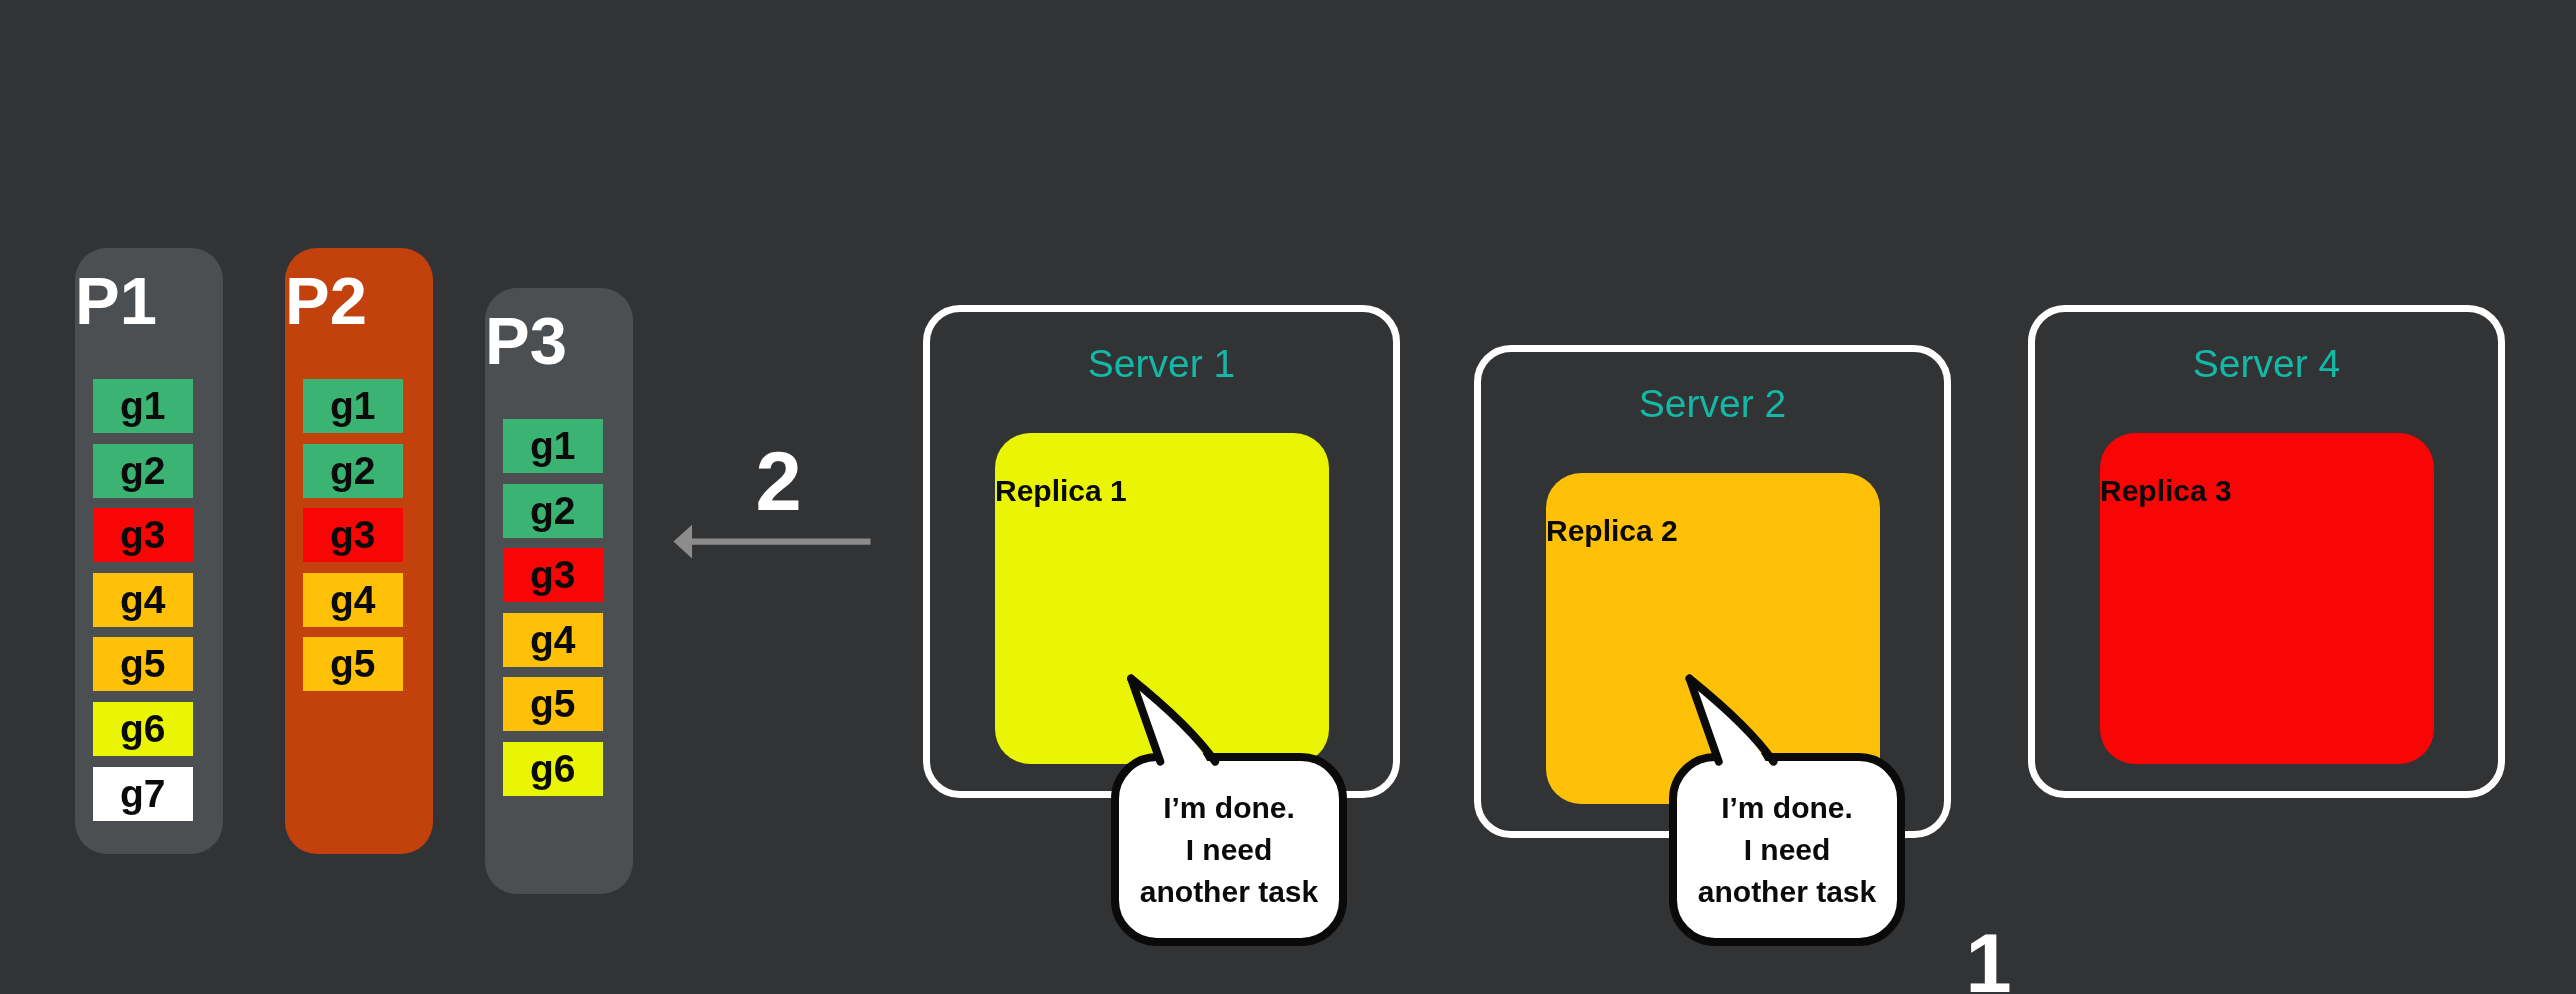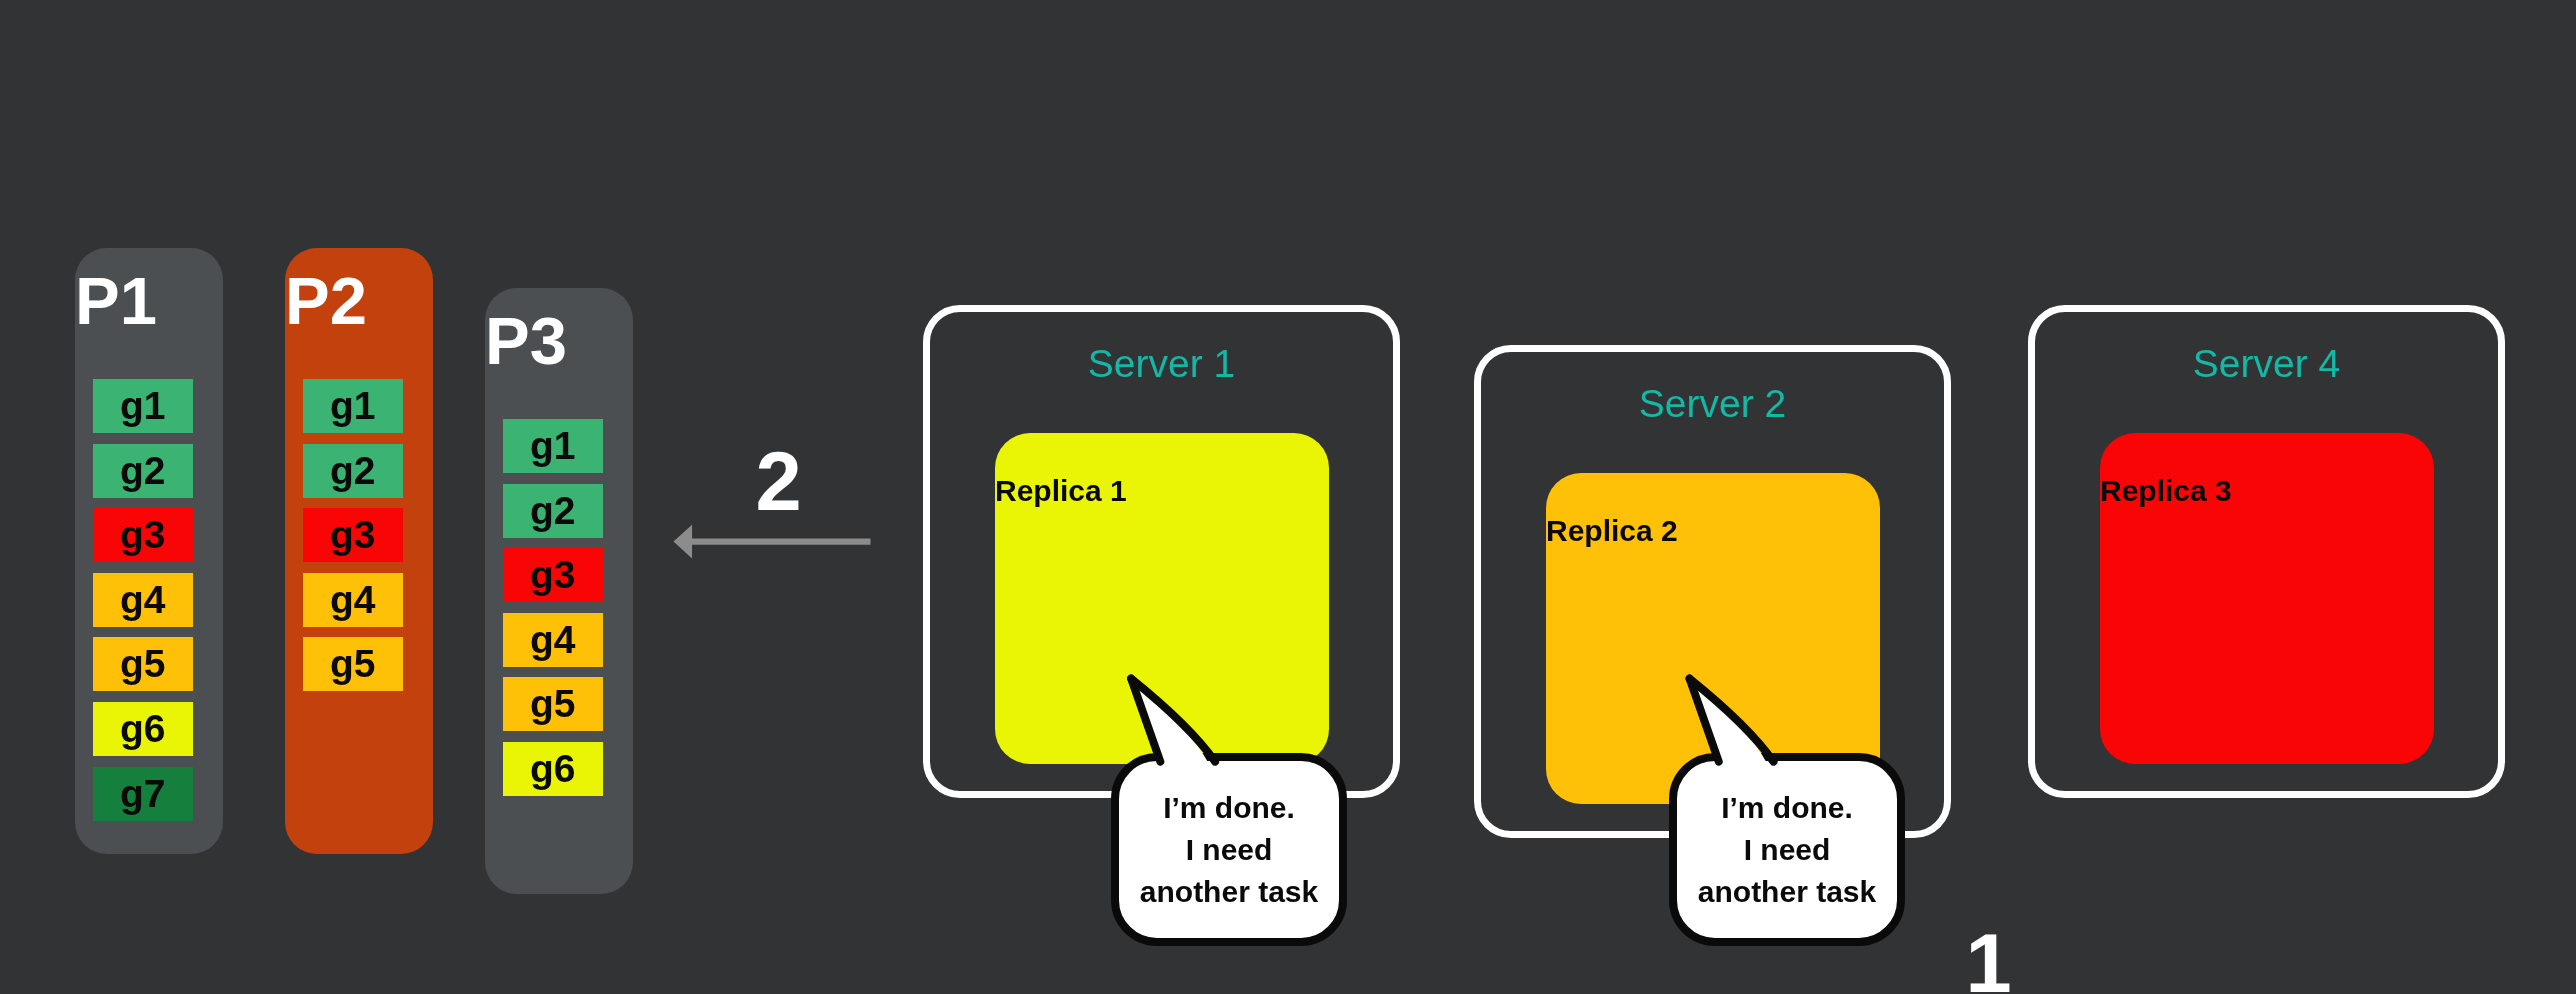--- a/index.html
+++ b/index.html
@@ -55,21 +55,21 @@
 
 <div class="partition" style="left: 75px; background: rgb(76, 79, 82);">
       <div class="plabel">P1</div>
       <div class="tasks">
         <div class="task" style="background: rgb(58, 179, 115);">g1</div>
         <div class="task" style="background: rgb(58, 179, 115);">g2</div>
         <div class="task" style="background: rgb(250, 5, 5);">g3</div>
         <div class="task" style="background: rgb(255, 193, 7);">g4</div>
         <div class="task" style="background: rgb(255, 193, 7);">g5</div>
         <div class="task" style="background: rgb(234, 245, 6);">g6</div>
-        <div class="task" style="background: #15803d;">g7</div>
+        <div class="task" style="background: #ffffff;">g7</div>
       </div>
     </div>
     <div class="partition" style="left: 285px; background: #c2410c;">
       <div class="plabel">P2</div>
       <div class="tasks">
         <div class="task" style="background: rgb(58, 179, 115);">g1</div>
         <div class="task" style="background: rgb(58, 179, 115);">g2</div>
         <div class="task" style="background: rgb(250, 5, 5);">g3</div>
         <div class="task" style="background: rgb(255, 193, 7);">g4</div>
         <div class="task" style="background: rgb(255, 193, 7);">g5</div>

